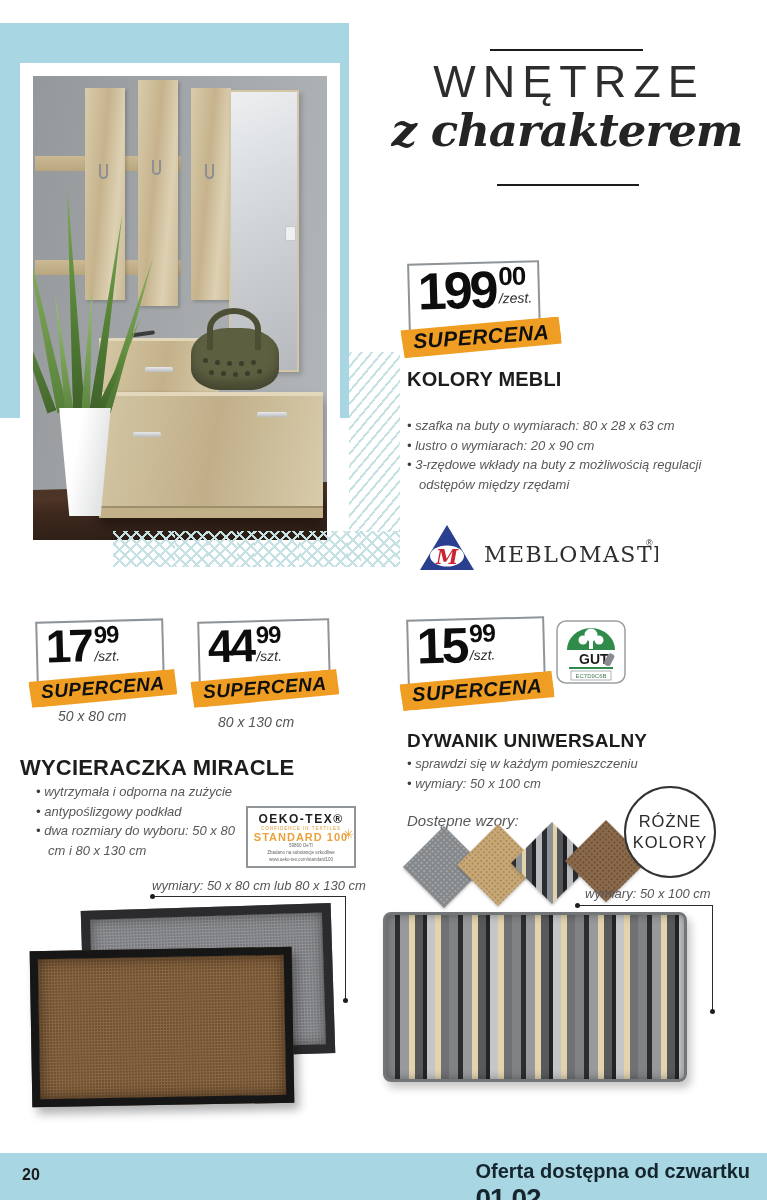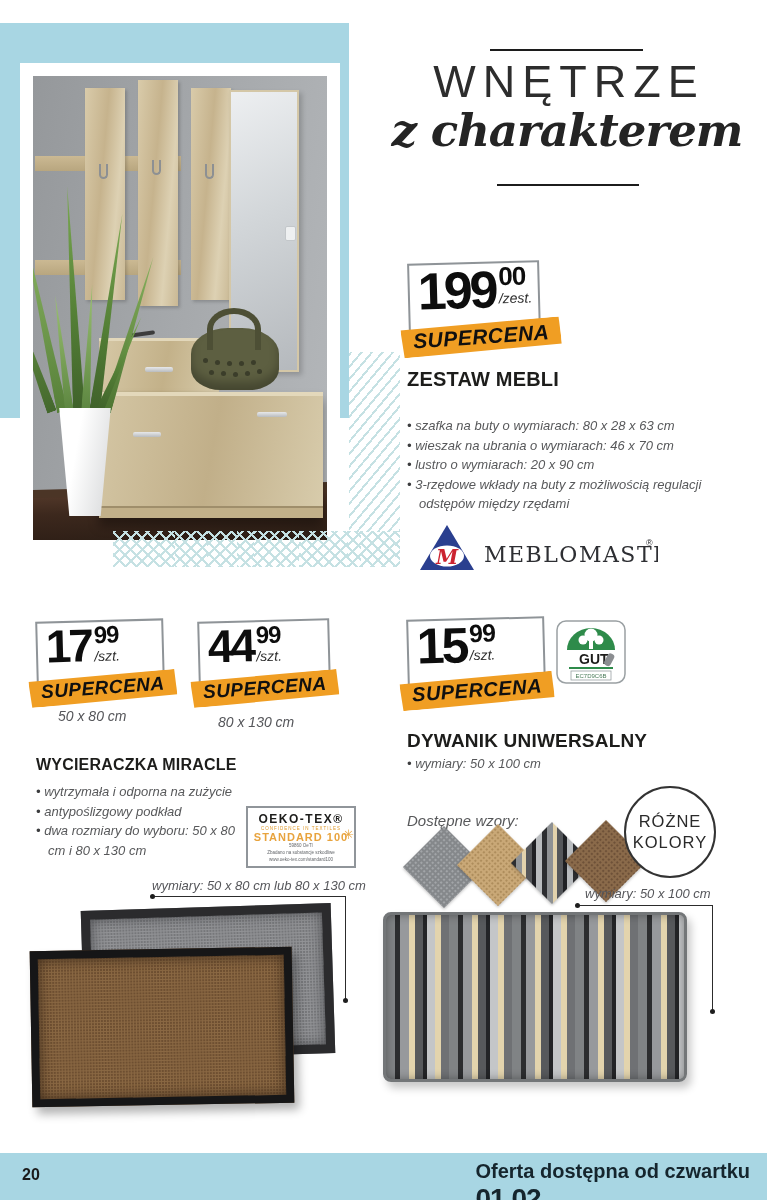--- a/index.html
+++ b/index.html
@@ -178,25 +178,24 @@
     <span class="pnum" style="font-size:52px;">199</span>
     <span class="pside">
       <span class="pcents" style="font-size:26px;">00</span>
       <span class="punit">/zest.</span>
     </span>
   </div>
   <div class="badge" style="left:-10px; top:58px; font-size:21px;">SUPERCENA</div>
 </div>
 
 <div class="prod-name" style="left:407px; top:368px;">
-  <div>ZESTAW MEBLI</div>
+  <div>KOLORY MEBLI</div>
 </div>
 <ul class="bullets" style="left:407px; top:416px; width:300px;">
   <li>szafka na buty o wymiarach: 80 x 28 x 63 cm</li>
-  <li>wieszak na ubrania o wymiarach: 46 x 70 cm</li>
   <li>lustro o wymiarach: 20 x 90 cm</li>
   <li>3-rzędowe wkłady na buty z możliwością regulacji odstępów między rzędami</li>
 </ul>
 
 <svg style="position:absolute; left:418px; top:522px;" width="240" height="56" viewBox="0 0 240 56">
   <polygon points="29,3 56,48 2,48" fill="#2a3f8f"></polygon>
   <ellipse cx="29" cy="34" rx="17" ry="10.5" fill="#ffffff"></ellipse>
   <text x="29" y="42" text-anchor="middle" font-size="20" font-weight="bold" font-style="italic" fill="#cc2330" font-family="DejaVu Serif, serif">M</text>
   <text x="66" y="40" font-size="22" fill="#2e2f33" font-family="DejaVu Serif, serif" letter-spacing="1.5">MEBLOMASTER</text>
   <text x="228" y="24" font-size="9" fill="#2e2f33">®</text>
@@ -219,21 +218,21 @@
     <span class="pnum" style="font-size:46px;">44</span>
     <span class="pside">
       <span class="pcents" style="font-size:24px;">99</span>
       <span class="punit">/szt.</span>
     </span>
   </div>
   <div class="badge" style="left:-10px; top:52px; font-size:19px;">SUPERCENA</div>
 </div>
 <div class="size-caption" style="left:218px; top:714px;">80 x 130 cm</div>
 
-<div class="prod-name" style="left:36px; top:756px; font-size:16px;">WYCIERACZKA MIRACLE</div>
+<div class="prod-name" style="left:20px; top:756px; font-size:22px;">WYCIERACZKA MIRACLE</div>
 <ul class="bullets" style="left:36px; top:782px; width:215px;">
   <li>wytrzymała i odporna na zużycie</li>
   <li>antypoślizgowy podkład</li>
   <li>dwa rozmiary do wyboru: 50 x 80 cm i 80 x 130 cm</li>
 </ul>
 
 <div class="oeko">
   <div class="oeko-t1">OEKO-TEX®</div>
   <div class="oeko-t2">CONFIDENCE IN TEXTILES</div>
   <div class="oeko-t3">
@@ -265,20 +264,21 @@
   <rect x="33" y="19" width="4" height="10" fill="#ffffff"></rect>
   <text x="23" y="44" font-size="14" font-weight="bold" fill="#1d1d1b" font-family="Liberation Sans, sans-serif">GUT</text>
   <rect x="50" y="33" width="7" height="13" rx="3" fill="#8b8e91" transform="rotate(28 53 39)"></rect>
   <rect x="13" y="47" width="44" height="2" fill="#2e8b4a"></rect>
   <rect x="15" y="51" width="40" height="9" fill="none" stroke="#9aa0a3" stroke-width="0.8"></rect>
   <text x="35" y="58" font-size="6" text-anchor="middle" fill="#4a7c59" font-family="Liberation Sans, sans-serif">EC7D9C6B</text>
 </svg>
 
 <div class="prod-name" style="left:407px; top:730px; font-size:19px;">DYWANIK UNIWERSALNY</div>
 <ul class="bullets" style="left:407px; top:754px; width:330px;">
+  <li>sprawdzi się w każdym pomieszczeniu</li>
   <li>wymiary: 50 x 100 cm</li>
 </ul>
 <div class="note" style="left:407px; top:812px;">Dostępne wzory:</div>
 
 <div style="position:absolute; left:405px; top:826px; width:260px; height:86px;">
   <div class="swatch sw-gray" style="left:10px; top:12px;"></div>
   <div class="swatch sw-beige" style="left:64px; top:10px;"></div>
   <div class="swatch sw-striped" style="left:118px; top:8px;"></div>
   <div class="swatch sw-brown" style="left:172px; top:6px;"></div>
 </div>

